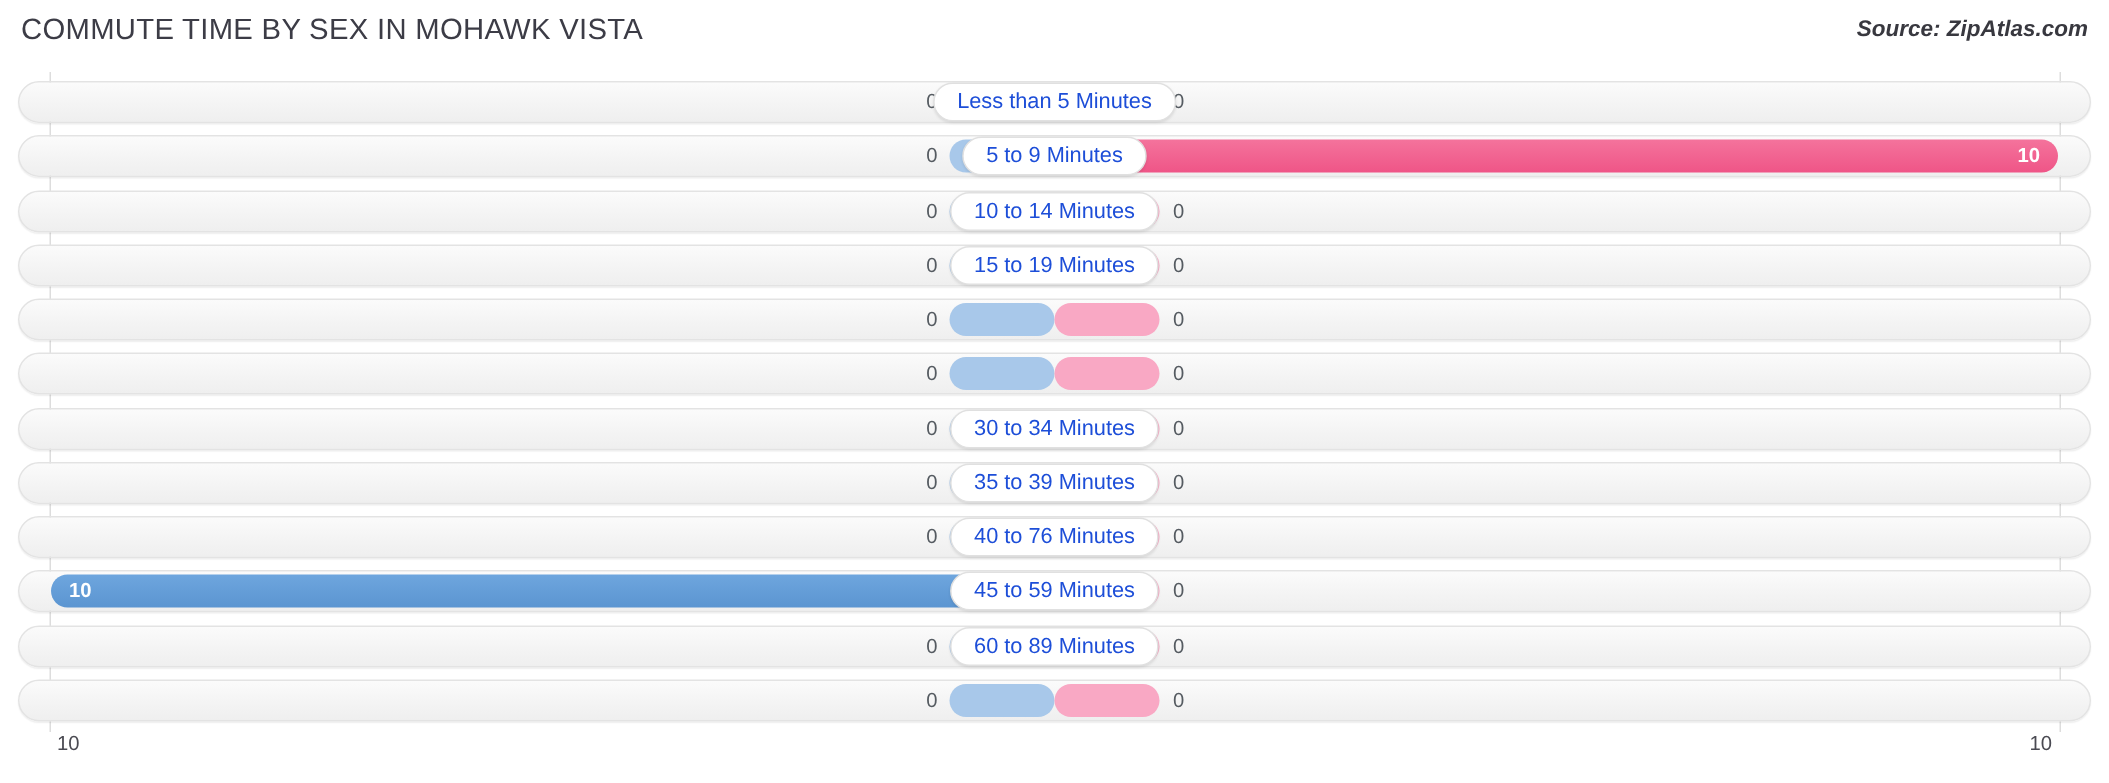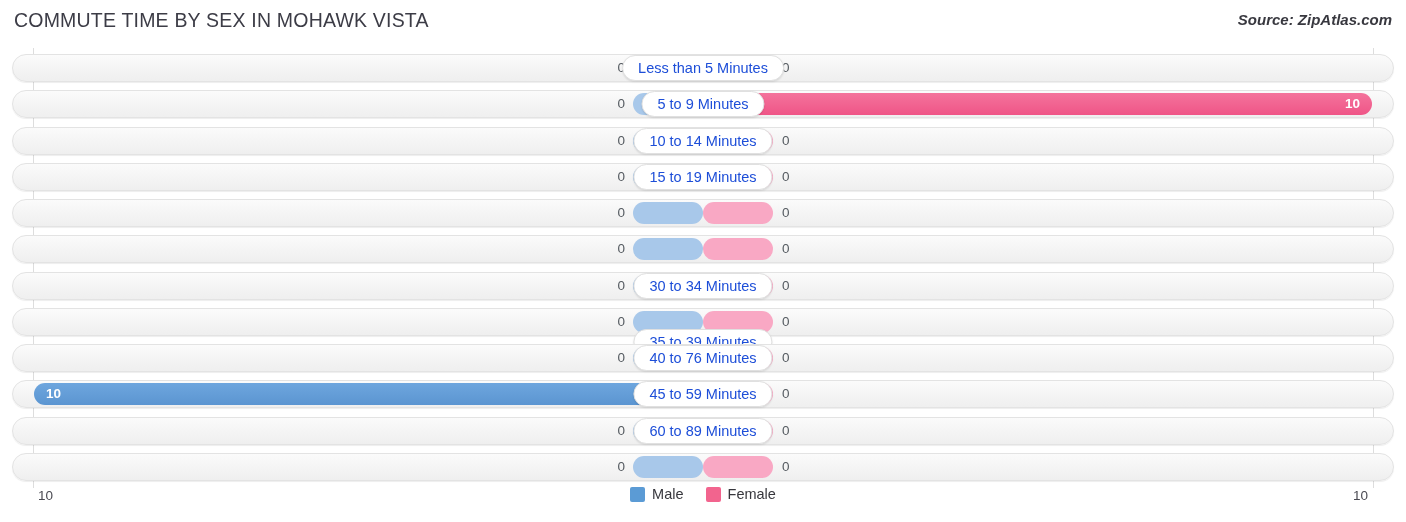--- a/index.html
+++ b/index.html
@@ -225,21 +225,21 @@
           <div class="bar bar-female" style="left: 691px; width: 70px;"></div>
           <div class="val outside-right" style="left: 770px; width: 44px;">0</div>
           <div class="cat-label" style="left: 691px;">30 to 34 Minutes</div>
         </div>
         <div class="row" style="top: 259.75px;">
           <div class="track"></div>
           <div class="bar bar-male" style="left: 621px; width: 70px;"></div>
           <div class="val outside-left" style="left: 569px; width: 44px;">0</div>
           <div class="bar bar-female" style="left: 691px; width: 70px;"></div>
           <div class="val outside-right" style="left: 770px; width: 44px;">0</div>
-          <div class="cat-label" style="left: 691px; margin-top: 20px;">35 to 39 Minutes</div>
+          <div class="cat-label" style="left: 691px;">35 to 39 Minutes</div>
         </div>
         <div class="row" style="top: 296px;">
           <div class="track"></div>
           <div class="bar bar-male" style="left: 621px; width: 70px;"></div>
           <div class="val outside-left" style="left: 569px; width: 44px;">0</div>
           <div class="bar bar-female" style="left: 691px; width: 70px;"></div>
           <div class="val outside-right" style="left: 770px; width: 44px;">0</div>
           <div class="cat-label" style="left: 691px;">40 to 76 Minutes</div>
         </div>
         <div class="row" style="top: 332.25px;">
@@ -264,24 +264,14 @@
           <div class="val outside-left" style="left: 569px; width: 44px;">0</div>
           <div class="bar bar-female" style="left: 691px; width: 70px;"></div>
           <div class="val outside-right" style="left: 770px; width: 44px;">0</div>
         </div>
       </div>
   </div>
 
   <div id="axis-left">10</div>
   <div id="axis-right">10</div>
 
-  <div id="legend">
-      <div class="legend-item">
-        <span class="legend-swatch" style="background: rgb(91, 155, 213);"></span>
-        <span class="legend-text">Male</span>
-      </div>
-      <div class="legend-item">
-        <span class="legend-swatch" style="background: rgb(242, 100, 142);"></span>
-        <span class="legend-text">Female</span>
-      </div>
-    </div>
 
 </div>
 
 </body></html>

